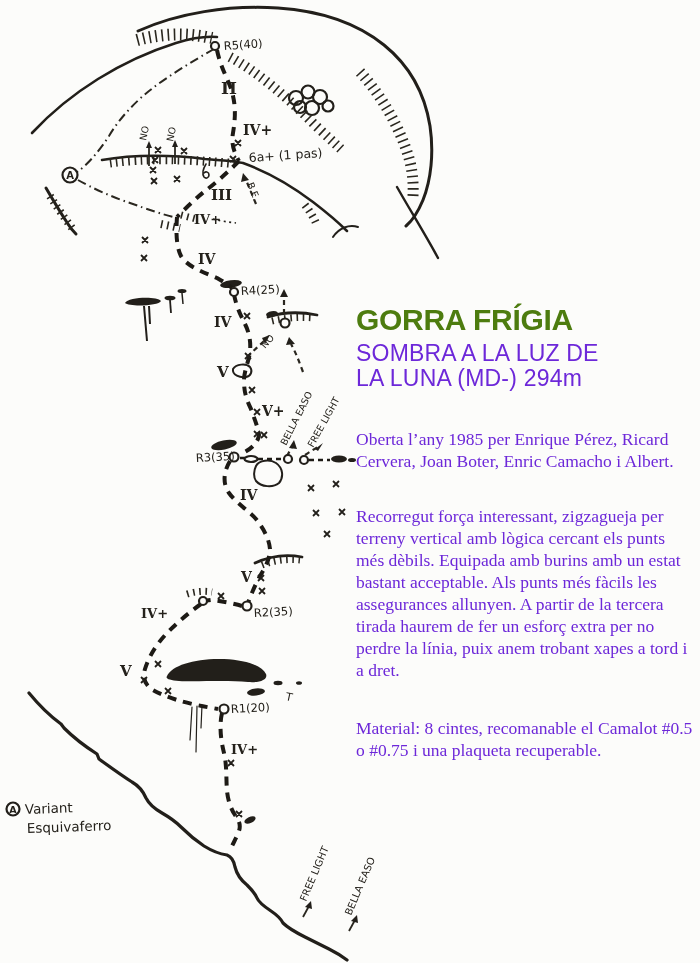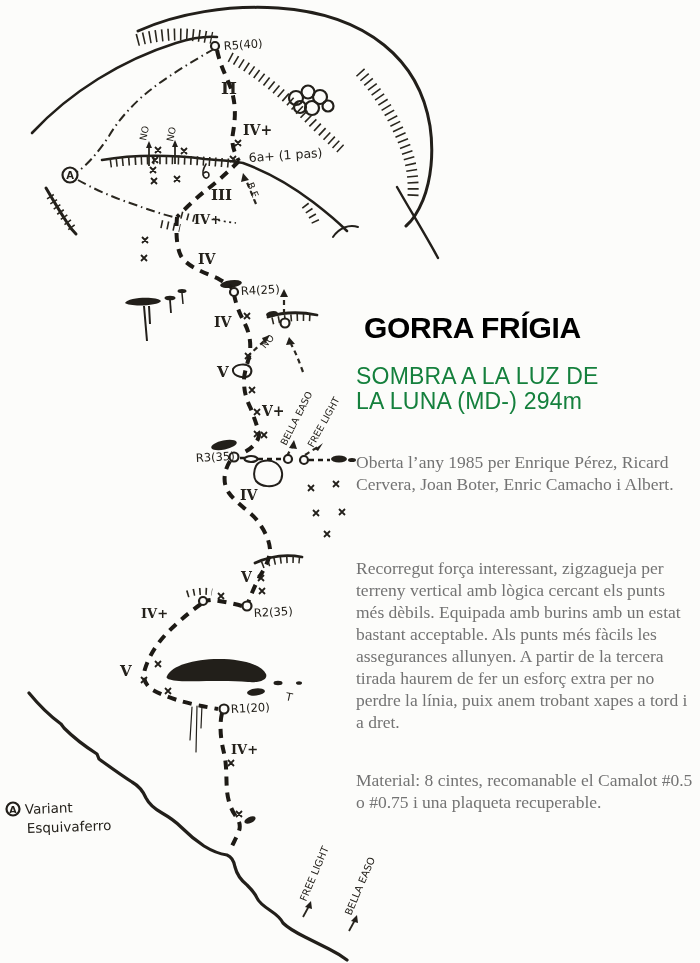--- a/index.html
+++ b/index.html
@@ -1,26 +1,26 @@
 <!DOCTYPE html>
 <html><head>
 <meta charset="utf-8">
 <style>
   html,body{margin:0;padding:0;background:#e8e8e8;}
   .page{position:relative;width:700px;height:963px;background:#fcfcfa;overflow:hidden;
         font-family:"Liberation Sans",sans-serif;}
   .topo-svg{position:absolute;left:0;top:0;}
   .text-col{position:absolute;left:356px;top:303px;width:338px;}
-  .route-title{font:700 30px/33px "Liberation Sans",sans-serif;color:#000000;
-               letter-spacing:-0.3px;margin:8px;}
-  .route-subtitle{font:400 23px/25px "Liberation Sans",sans-serif;color:#15803d;
-                  margin-top:20px;letter-spacing:0.2px;}
-  .para{font:400 17.5px/22px "Liberation Serif",serif;color:#737373;margin:0;}
+  .route-title{font:700 30px/33px "Liberation Sans",sans-serif;color:#4d7c0f;
+               letter-spacing:-0.3px;margin:0;}
+  .route-subtitle{font:400 23px/25px "Liberation Sans",sans-serif;color:#6d28d9;
+                  margin-top:5px;letter-spacing:0.2px;}
+  .para{font:400 17.5px/22px "Liberation Serif",serif;color:#6d28d9;margin:0;}
   .para-1{margin-top:37px;}
-  .para-2{margin-top:62px;}
+  .para-2{margin-top:33px;}
   .para-3{margin-top:36px;}
   
   .ink-line{stroke:#221f1a;fill:none;}
   .ink-fill{fill:#221f1a;stroke:none;}
   .hatch{stroke:#2a271f;fill:none;stroke-dasharray:1.6 4.6;}
   .route{stroke:#1d1a15;fill:none;stroke-width:4;stroke-dasharray:9 7;stroke-linecap:butt;}
   .variant{stroke:#2a271f;fill:none;stroke-width:2;stroke-dasharray:9 4 1.5 4;}
   .thin-dash{stroke:#2a271f;fill:none;stroke-width:2.2;stroke-dasharray:5 4;}
   .thin-solid{stroke:#2a271f;fill:none;stroke-width:1.8;}
   .anchor{fill:#fcfcfa;stroke:#221f1a;stroke-width:2.2;}

